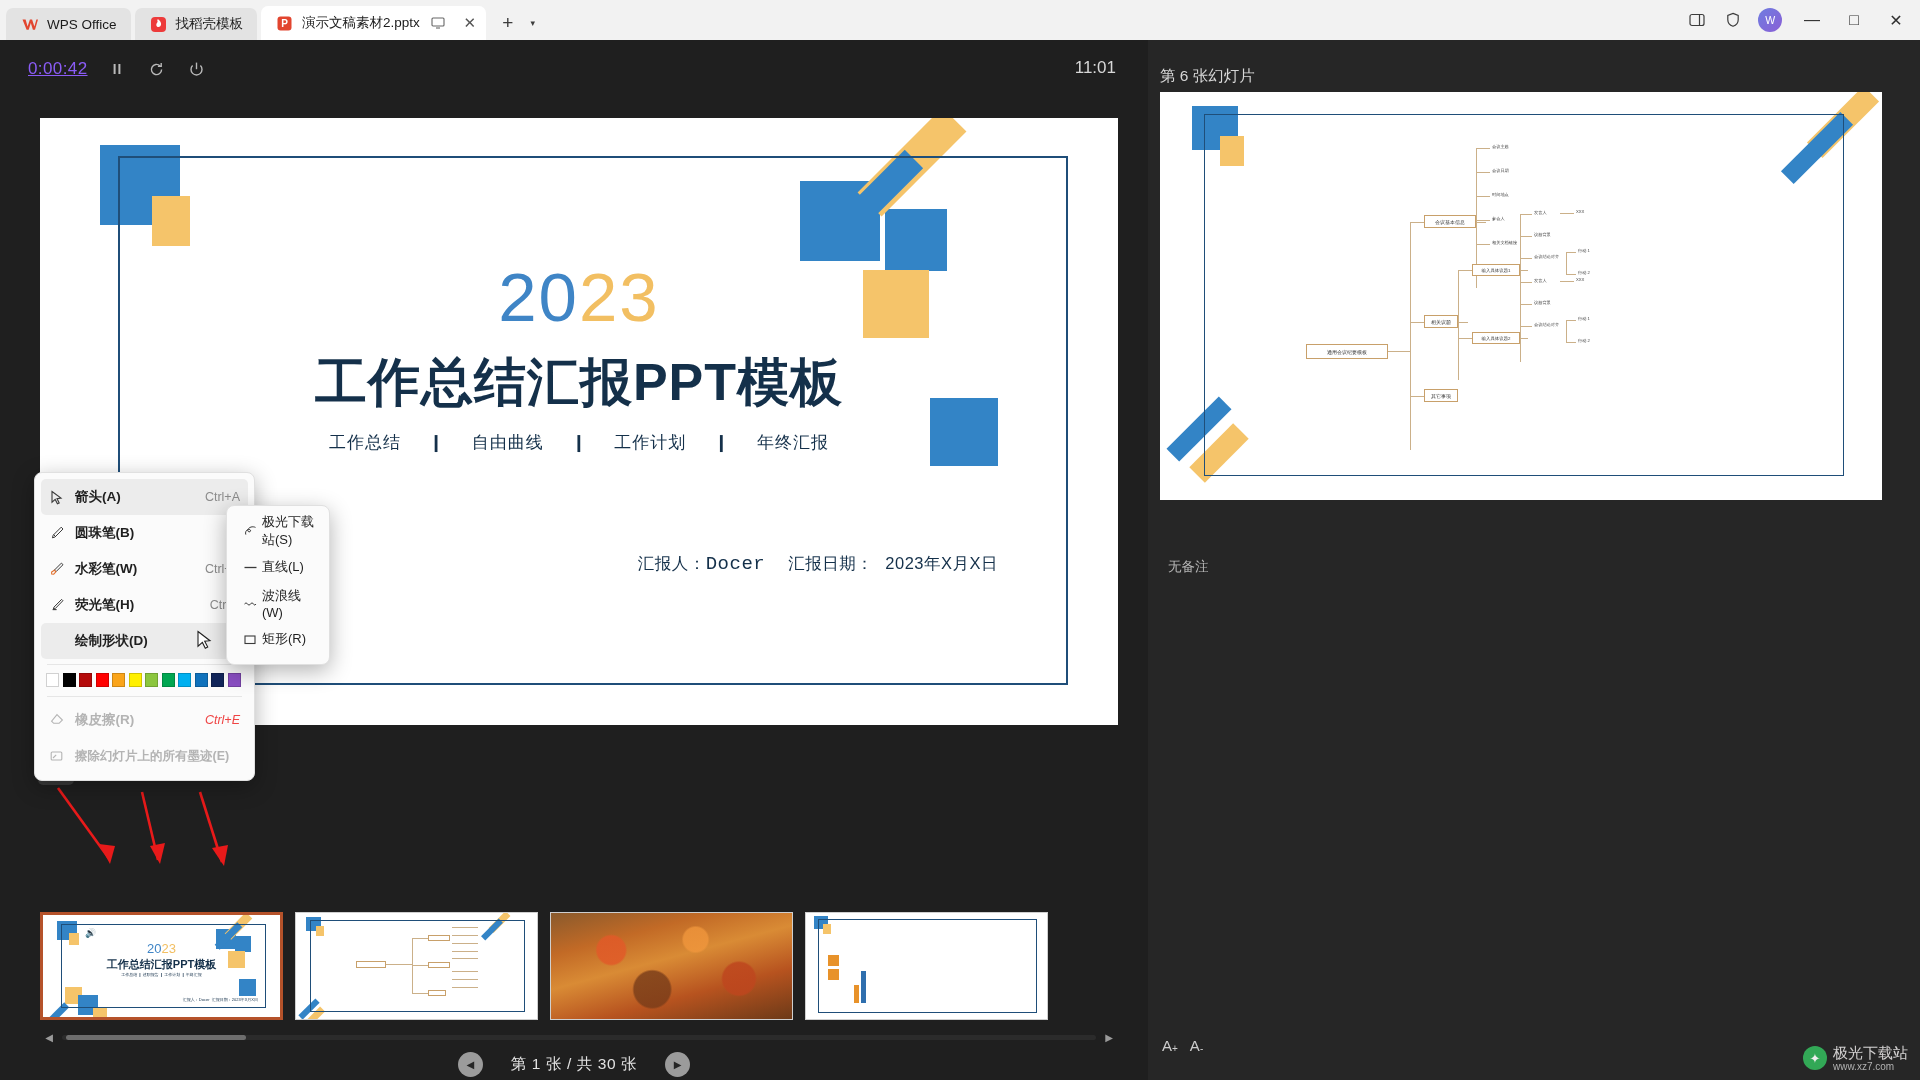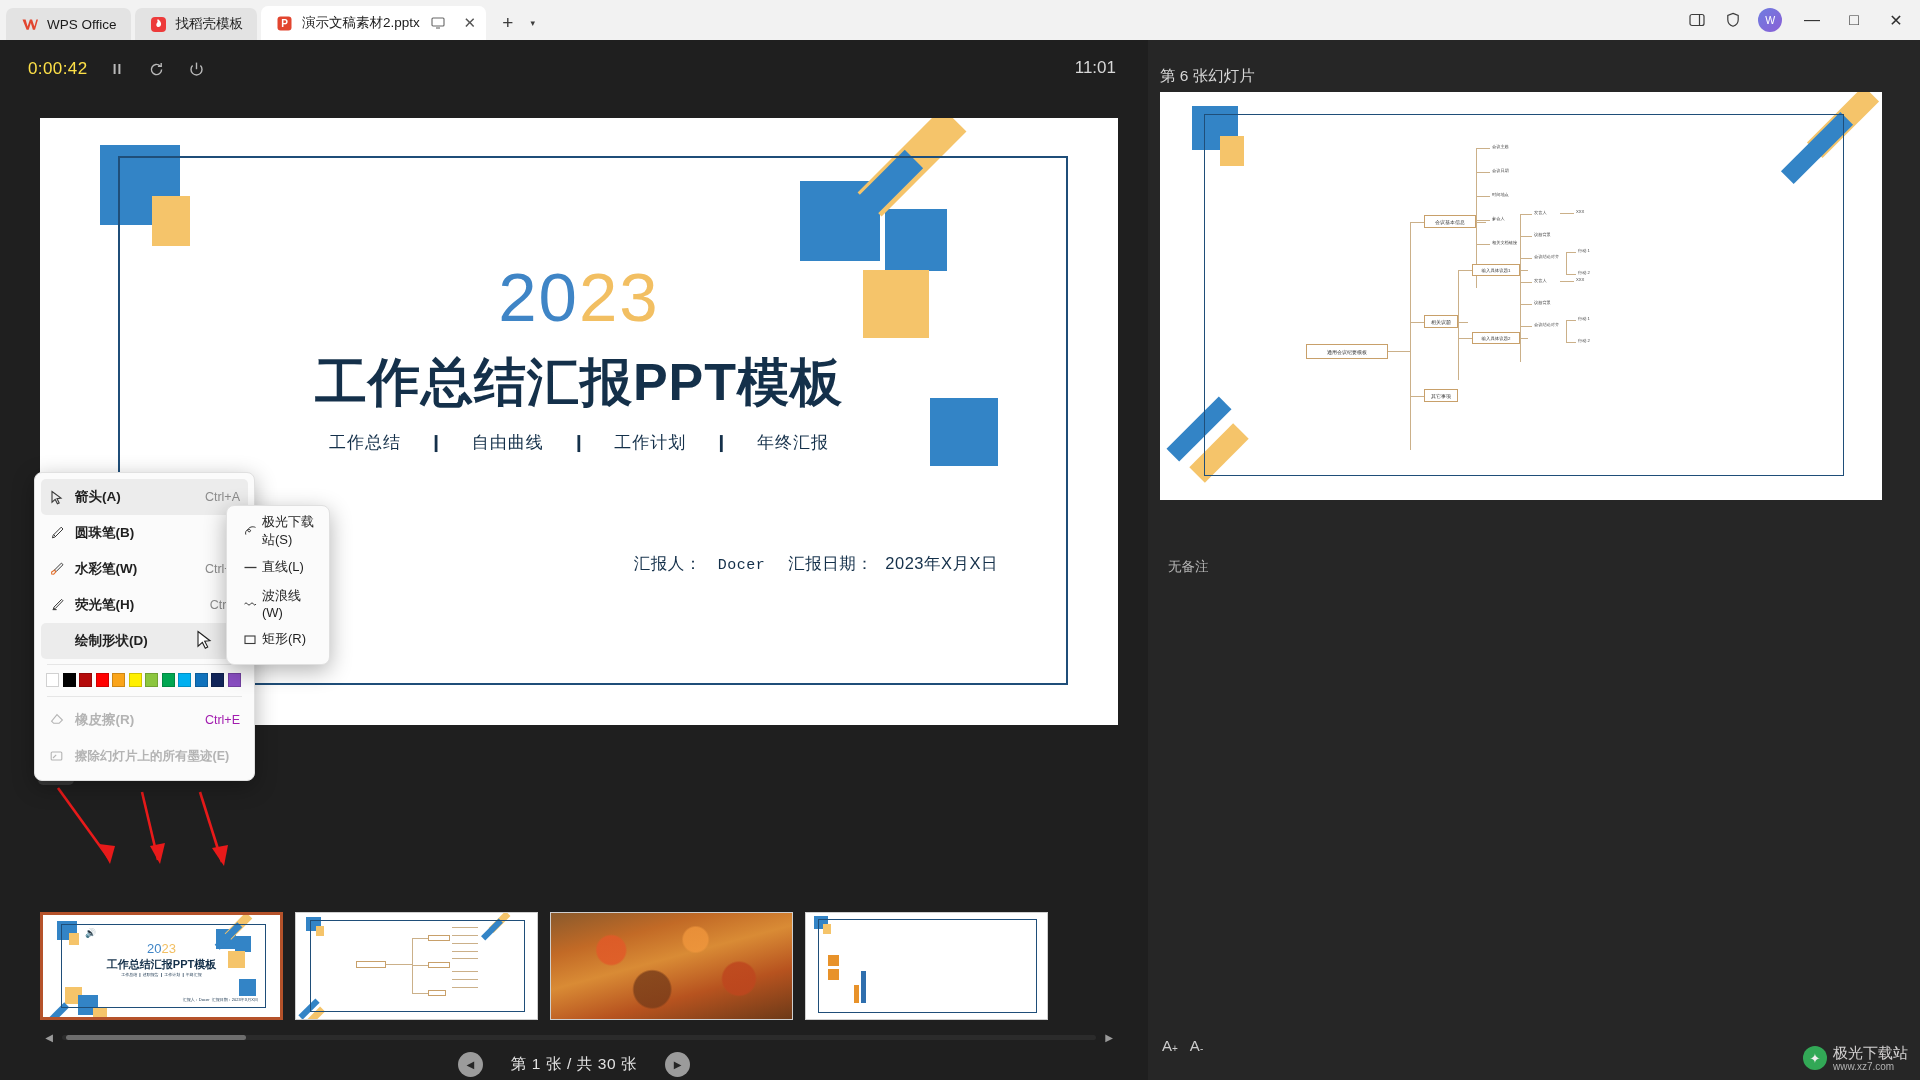--- a/index.html
+++ b/index.html
@@ -46,21 +46,21 @@
   .wbtn { width: 40px; height: 34px; display: flex; align-items: center; justify-content: center; color: #303030; }
 
   
   .presenter-left {
     position: absolute; top: 40px; left: 0; width: 1148px; height: 1040px;
     background: #1f1f1f;
   }
   .timer-row {
     position: absolute; top: 18px; left: 28px; display: flex; align-items: center; gap: 18px;
   }
-  .timer-text { color: #fde047; font-size: 17px; letter-spacing: 0.4px; }
+  .timer-text { color: #8b5cf6; font-size: 17px; letter-spacing: 0.4px; text-decoration: underline; }
   .timer-btn { color: #b9b9b9; display: flex; align-items: center; justify-content: center;
      width: 22px; height: 22px; }
   .clock { position: absolute; top: 18px; right: 32px; color: #d7d7d7; font-size: 17px; }
 
   .slide-stage {
     position: absolute; top: 78px; left: 40px; width: 1078px; height: 607px;
     background: #ffffff; overflow: hidden;
   }
   
   .s-blue { position: absolute; background: #3384c6; }
@@ -112,21 +112,21 @@
   }
   .ctx-item {
     display: flex; align-items: center; height: 36px; margin: 0 6px;
     padding: 0 8px; border-radius: 5px; font-size: 13.5px; color: #1f1f1f;
   }
   .ctx-item.sel { background: #ececec; }
   .ctx-item.disabled { color: #b4b4b4; }
   .ctx-ico { width: 26px; display: flex; align-items: center; justify-content: flex-start; flex: 0 0 26px; }
   .ctx-label { flex: 1; font-weight: bold; }
   .ctx-key { font-size: 12.5px; color: #8c8c8c; }
-  .ctx-key.dim { color: #a21caf; }
+  .ctx-key.dim { color: #ef4444; font-style: italic; }
   .ctx-caret { font-size: 11px; color: #6a6a6a; margin-left: 6px; }
   .ctx-sep { height: 1px; background: #e6e6e6; margin: 5px 12px; }
   .swatches { display: flex; gap: 3.5px; padding: 3px 11px 4px 11px; }
   .sw { width: 13px; height: 14px; border: 1px solid rgba(0,0,0,0.18); }
 
   .ctx-submenu {
     position: absolute; left: 226px; top: 465px; width: 104px;
     background: #fbfbfb; border: 1px solid #e0e0e0; border-radius: 8px;
     box-shadow: 0 6px 22px rgba(0,0,0,0.30); padding: 7px 0; z-index: 41;
   }
@@ -309,21 +309,21 @@
       <div class="slide-sub">
         <span>工作总结</span>
         <span class="sep">❙</span>
         <span>自由曲线</span>
         <span class="sep">❙</span>
         <span>工作计划</span>
         <span class="sep">❙</span>
         <span>年终汇报</span>
       </div>
       <div class="slide-footer">
-        <span style="margin-left:0">汇报人：</span><span style="margin-left:16px;font-family:'Liberation Mono',monospace;font-size:15px;">Docer</span>
+        <span style="margin-left:0">汇报人：</span><span style="margin-left:0;font-family:'Liberation Mono',monospace;font-size:19px;">Docer</span>
         <span>汇报日期：</span><span style="margin-left:12px">2023年X月X日</span>
       </div>
     </div>
 
     <div class="ink-toolbar">
       <div class="ink-btn active">
         <svg width="21" height="21" viewBox="0 0 21 21">
             <path d="M14.4 2.8l3.8 3.8-9.3 9.3-4.8 1 1-4.8z" fill="#d6d6d6"></path>
           </svg>
       </div>

